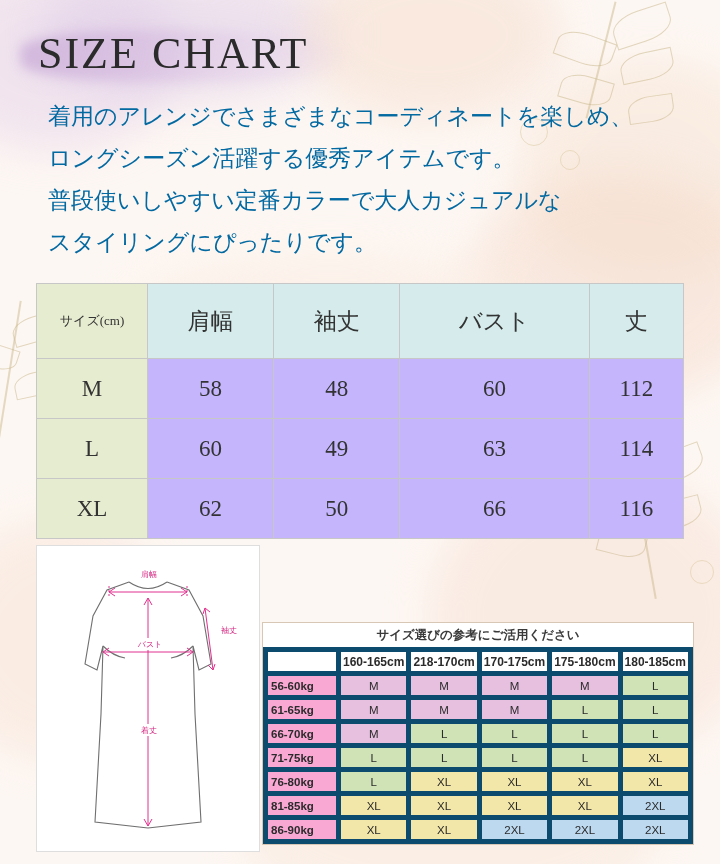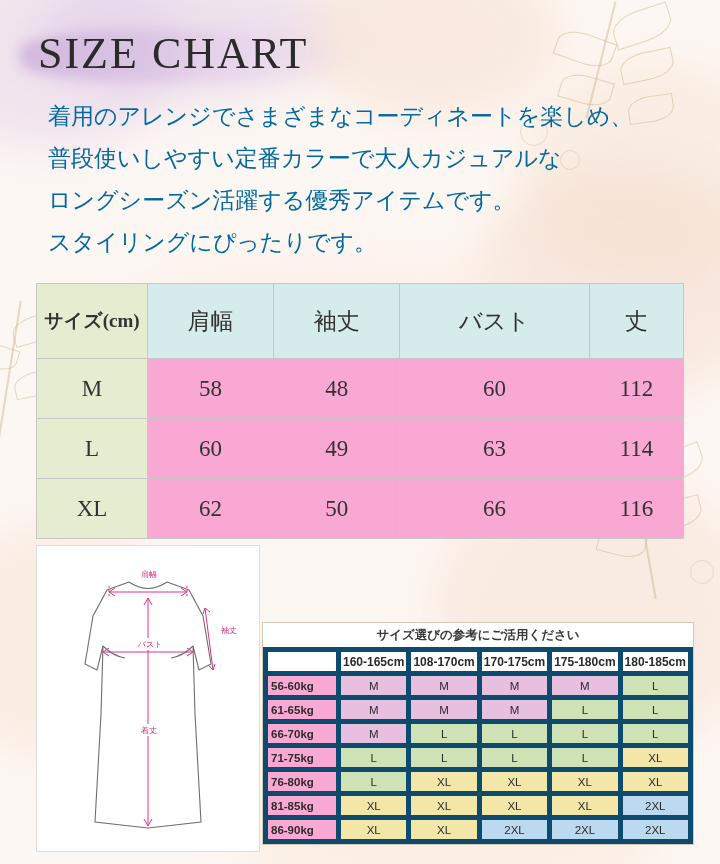--- a/index.html
+++ b/index.html
@@ -111,29 +111,28 @@
     font-family: "Liberation Serif", serif;
     color: #333;
   }
   .size-table thead th {
     background: #d6ecec;
     height: 72px;
     font-size: 23px;
   }
   .size-table thead th.corner {
     background: #e6eccf;
-    font-size: 19px;
+    font-size: 13px;
     line-height: 22px;
     width: 108px;
-    font-weight: bold;
   }
   .size-table tbody td {
     height: 57px;
     font-size: 23px;
-    background: #f9a8d4;
+    background: #c4b5fd;
   }
   .size-table tbody td.rowhead {
     background: #e6eccf;
   }
 
   
   .illus {
     position: absolute;
     left: 36px;
     top: 545px;
@@ -232,22 +231,22 @@
     <div class="leaf" style="left:12px; top:316px; width:46px; height:24px; transform:rotate(-16deg);"></div>
     <div class="leaf" style="left:-28px; top:344px; width:44px; height:22px; transform:rotate(198deg);"></div>
     <div class="leaf" style="left:14px; top:372px; width:42px; height:22px; transform:rotate(-12deg);"></div>
   </div>
 
   <div class="title-swash"></div>
   <div class="title">SIZE CHART</div>
 
   <div class="desc">
     <div>着用のアレンジでさまざまなコーディネートを楽しめ、</div>
+    <div>ロングシーズン活躍する優秀アイテムです。</div>
     <div>普段使いしやすい定番カラーで大人カジュアルな</div>
-    <div>ロングシーズン活躍する優秀アイテムです。</div>
     <div>スタイリングにぴったりです。</div>
   </div>
 
   <table class="size-table">
     <thead>
       <tr>
         <th class="corner">サイズ(cm)</th>
         <th>肩幅</th>
         <th>袖丈</th>
         <th>バスト</th>
@@ -322,21 +321,21 @@
     </svg>
   </div>
 
   <div class="ref">
     <div class="ref-title">サイズ選びの参考にご活用ください</div>
     <table>
       <thead>
         <tr>
           <th class="blank"></th>
           <th>160-165cm</th>
-          <th>108-170cm</th>
+          <th>218-170cm</th>
           <th>170-175cm</th>
           <th>175-180cm</th>
           <th>180-185cm</th>
         </tr>
       </thead>
       <tbody>
         <tr>
           <th>56-60kg</th>
           <td class="c-M">M</td>
           <td class="c-M">M</td>

